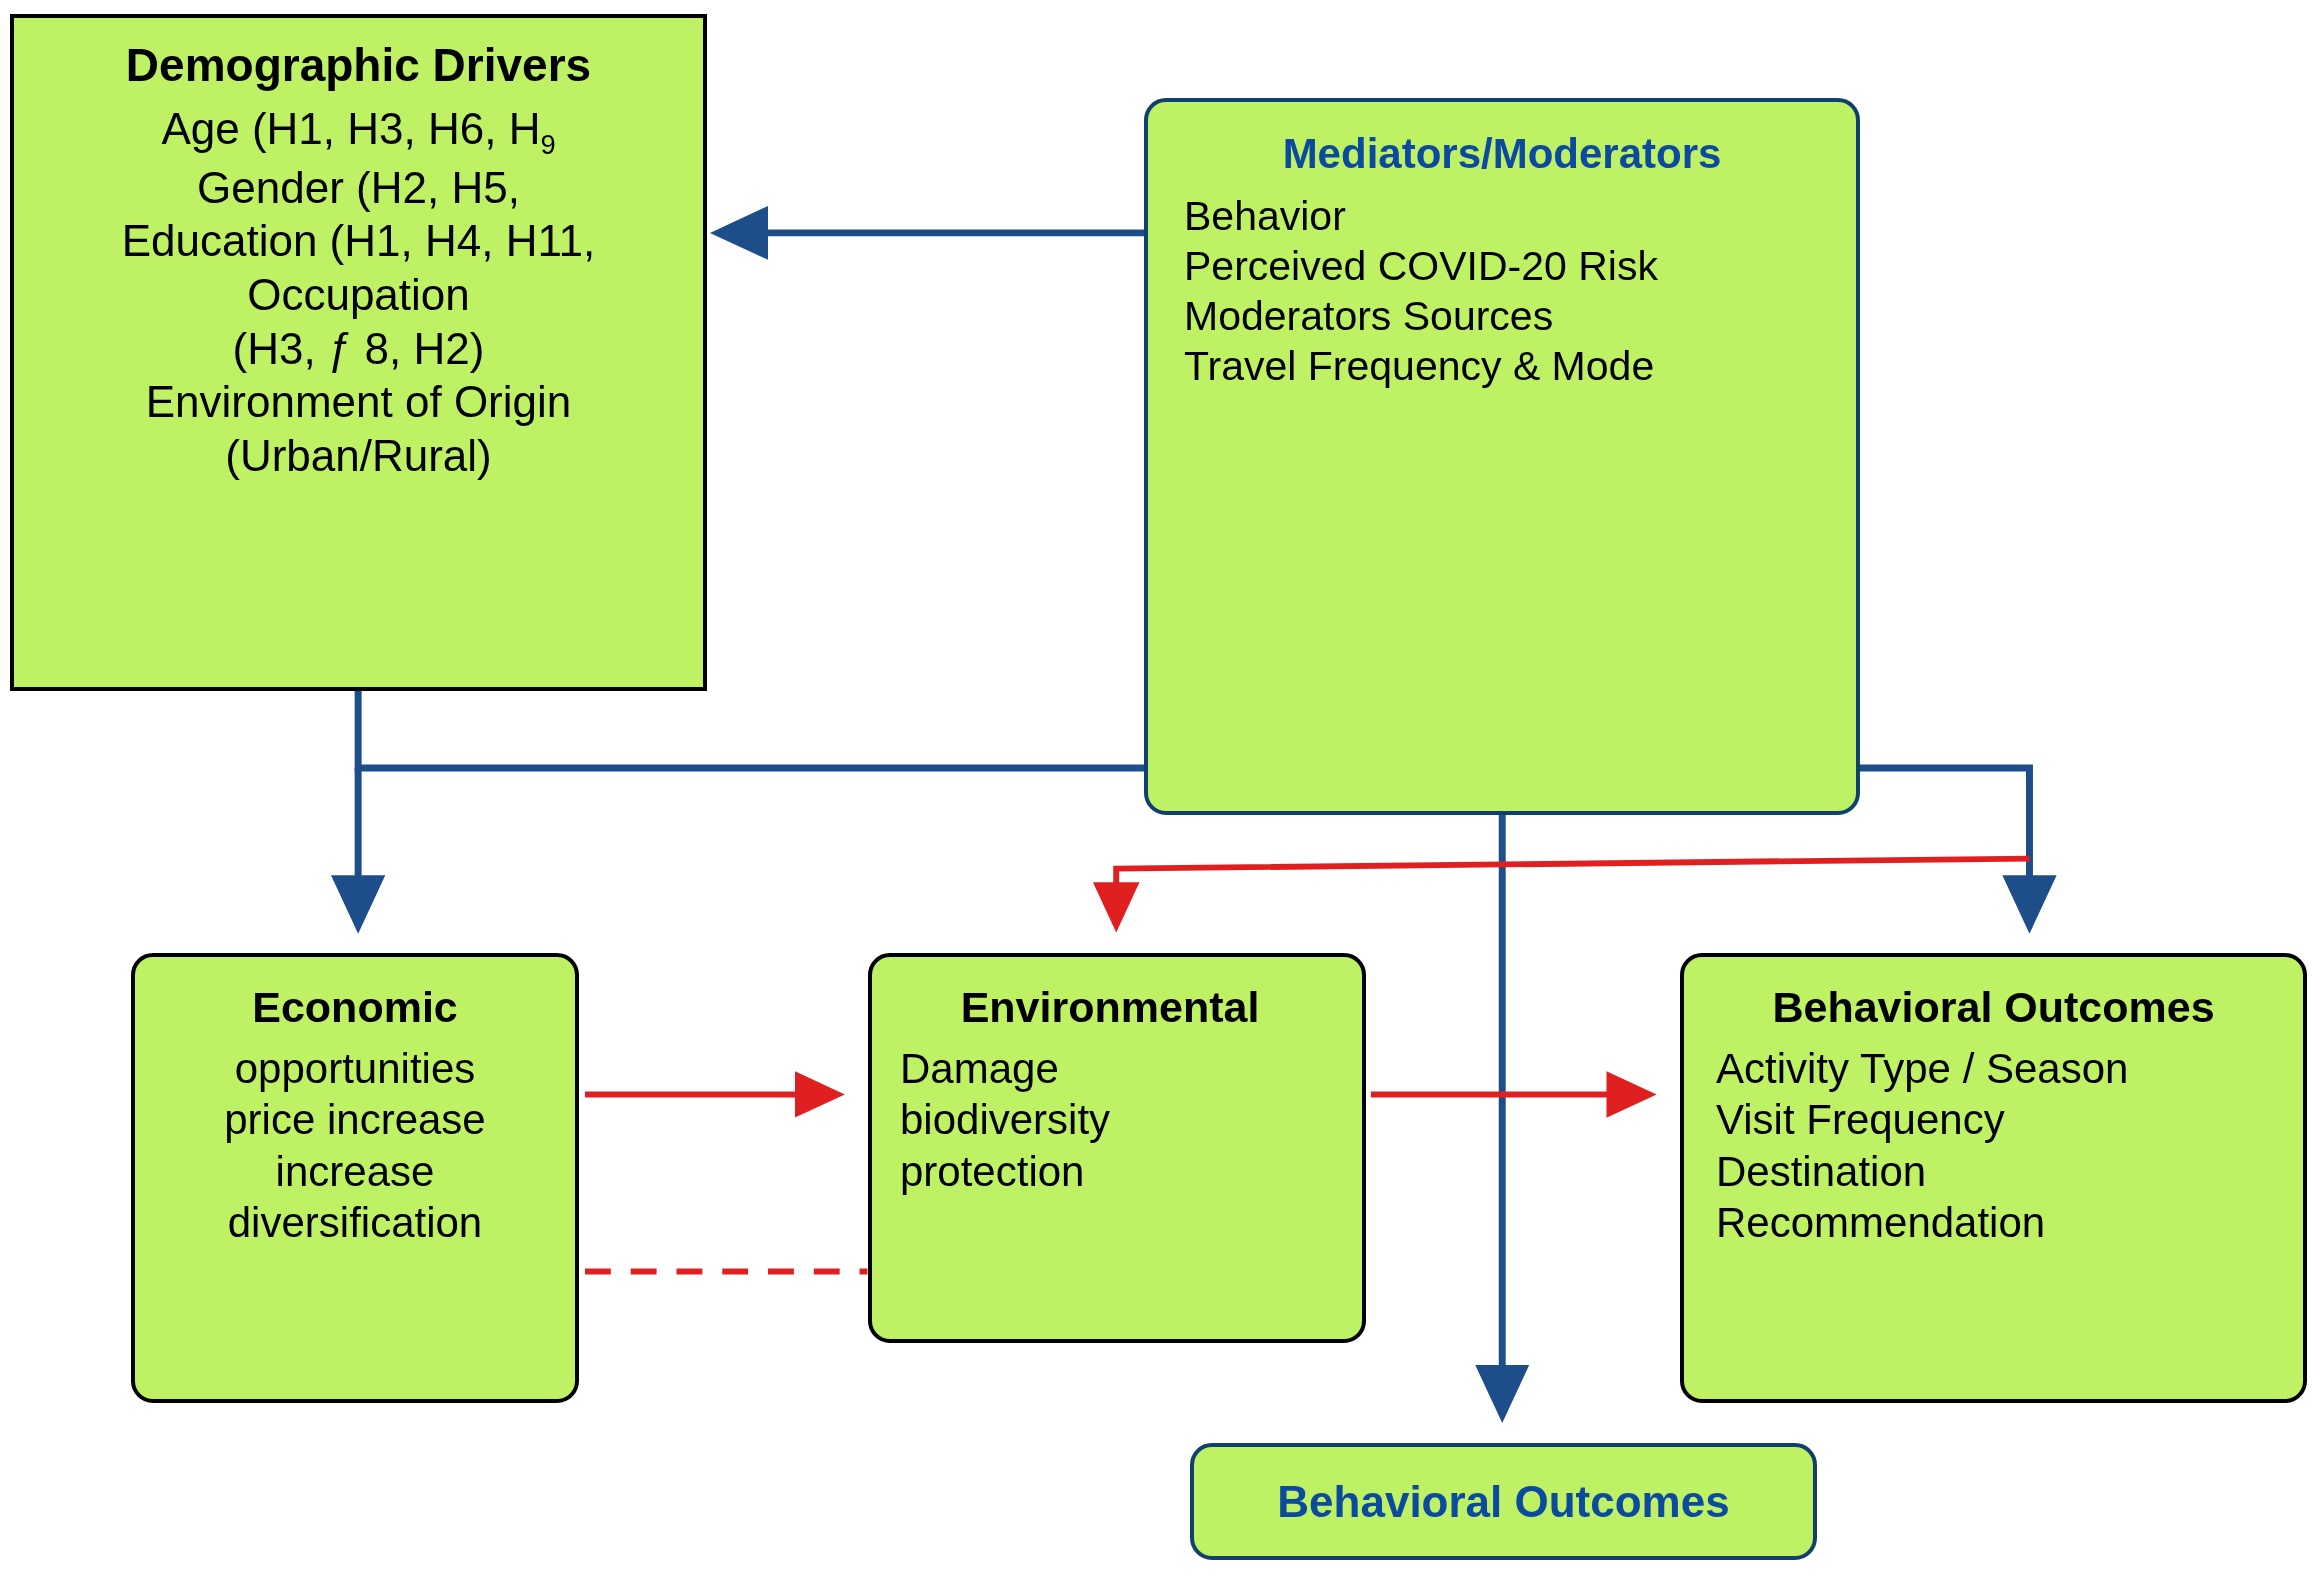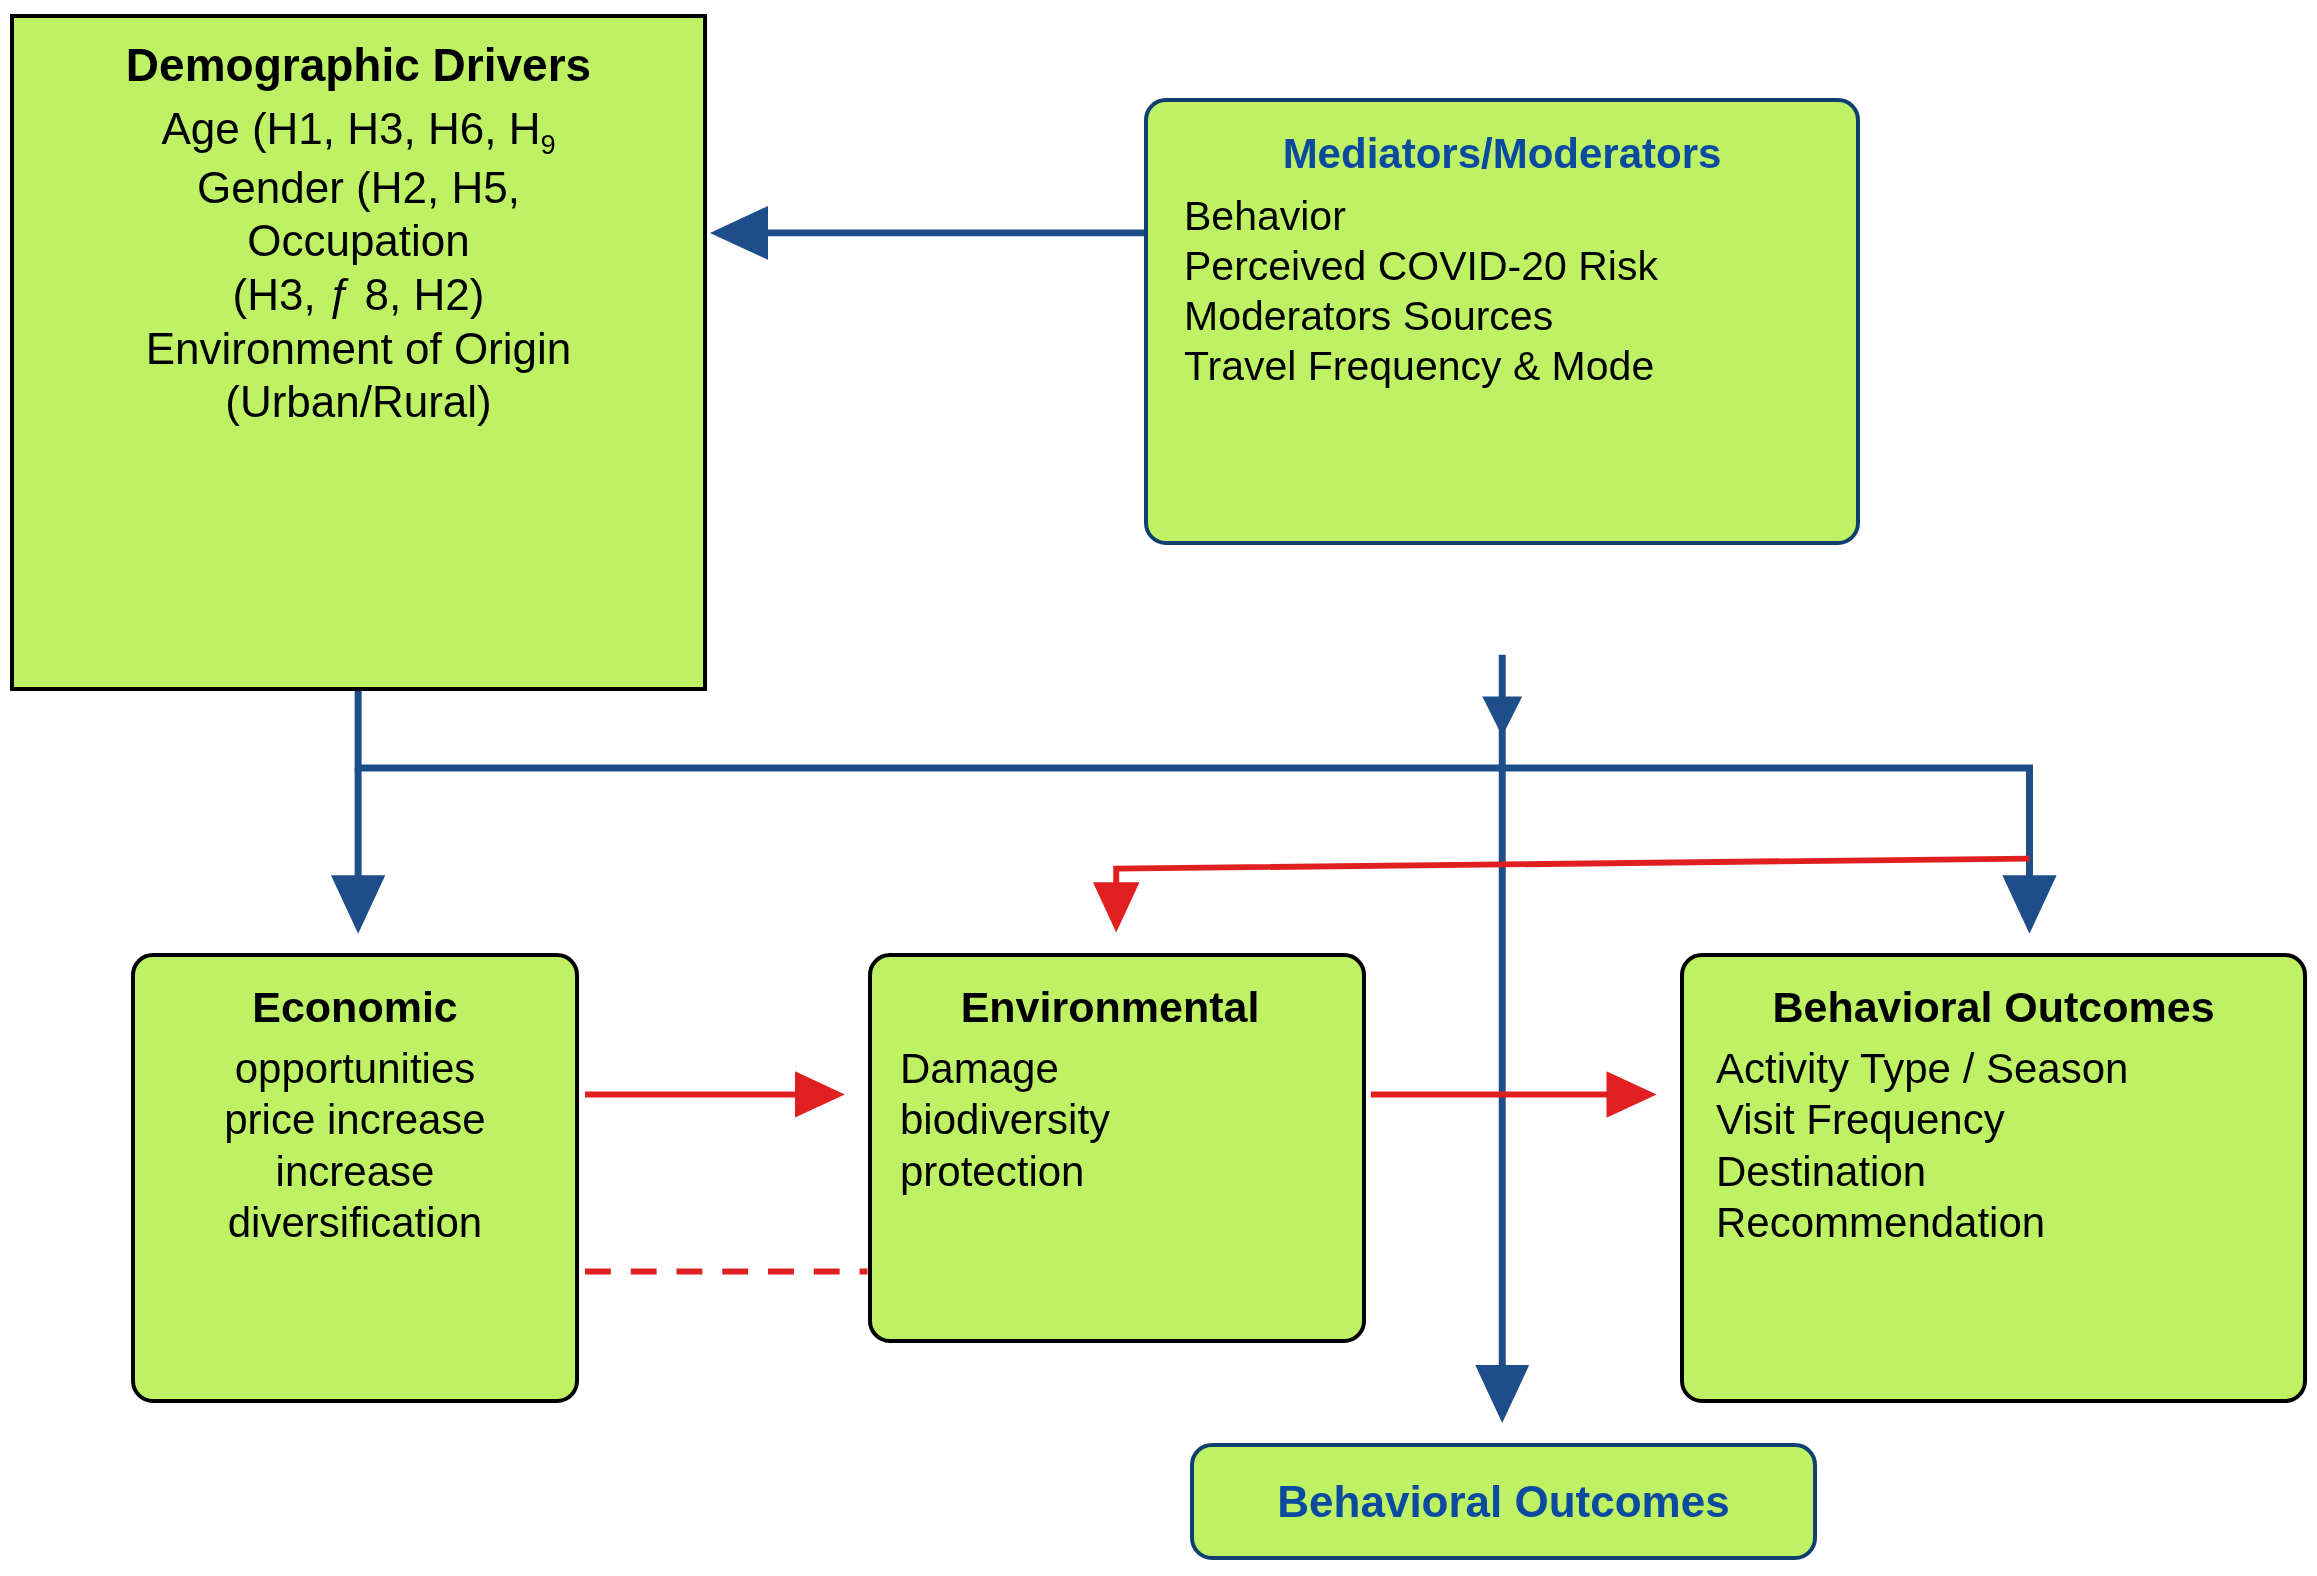--- a/index.html
+++ b/index.html
@@ -78,21 +78,21 @@
     height: 677px;
     padding: 22px 14px 0 14px;
   }
   #demographic-drivers .title { font-size: 46px; margin-bottom: 10px; }
   #demographic-drivers .lines { font-size: 44px; }
 
   #mediators-moderators {
     left: 1144px;
     top: 98px;
     width: 716px;
-    height: 447px;
+    height: 717px;
     padding: 28px 0 0 0;
     align-items: flex-start;
   }
   #mediators-moderators .title-blue { font-size: 42px; width: 100%; margin-bottom: 14px; }
   #mediators-moderators .lines { font-size: 41px; padding-left: 36px; }
 
   #economic {
     left: 131px;
     top: 953px;
     width: 448px;
@@ -176,20 +176,21 @@
     <g>
       <path d="M1378,1100 L1658,1100" fill="none" stroke="#e02020" stroke-width="6" marker-end="url(#arrow-red)"></path>
     </g>
   </svg>
 
   <div class="box box-black" id="demographic-drivers">
     <div class="title">Demographic Drivers</div>
     <div class="lines">
       <div><span>Age (H1, H3, H6, H</span><span class="sub">9</span></div>
       <div>Gender (H2, H5,</div>
+      <div>Education (H1, H4, H11,</div>
       <div>Occupation</div>
       <div>(H3, ƒ 8, H2)</div>
       <div>Environment of Origin</div>
       <div>(Urban/Rural)</div>
     </div>
   </div>
 
   <div class="box box-blue" id="mediators-moderators">
     <div class="title-blue">Mediators/Moderators</div>
     <div class="lines lines-left">

